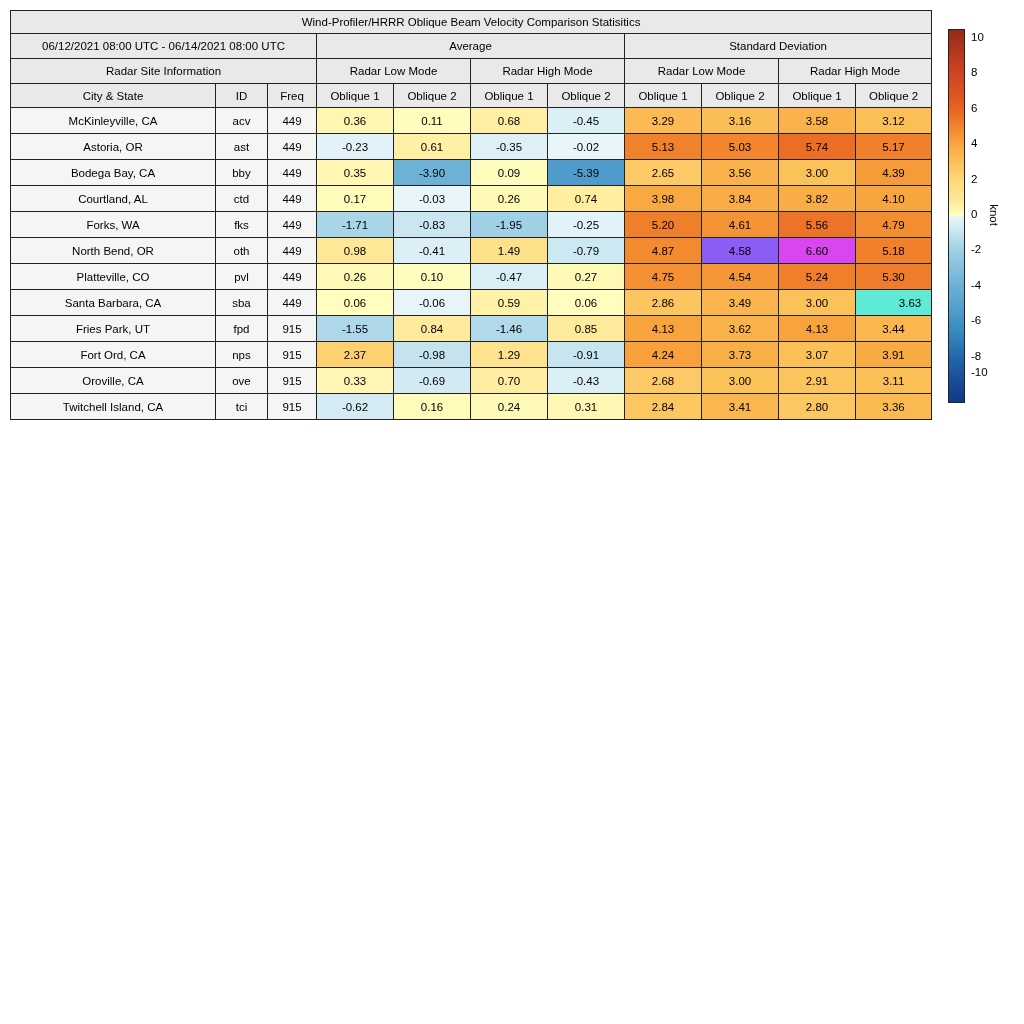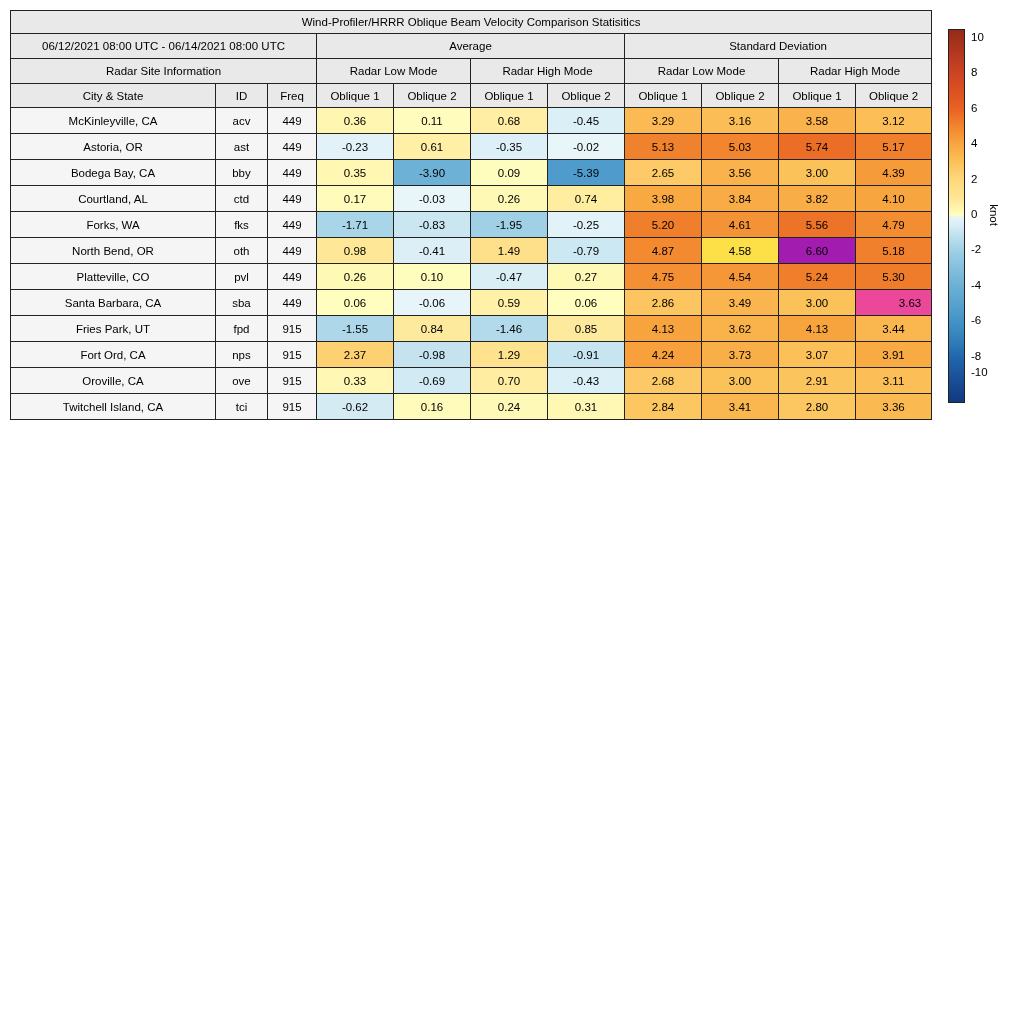--- a/index.html
+++ b/index.html
@@ -192,22 +192,22 @@
     </tr>
         <tr>
       <td class="site-cell">North Bend, OR</td>
       <td class="site-cell">oth</td>
       <td class="site-cell">449</td>
       <td class="value-cell" style="background: rgb(254, 231, 150);">0.98</td>
       <td class="value-cell" style="background: rgb(220, 239, 247);">-0.41</td>
       <td class="value-cell" style="background: rgb(254, 224, 138);">1.49</td>
       <td class="value-cell" style="background: rgb(204, 232, 242);">-0.79</td>
       <td class="value-cell" style="background: rgb(243, 138, 48);">4.87</td>
-      <td class="value-cell" style="background: #fde047;">4.58</td>
-      <td class="value-cell" style="background: #a21caf;">6.60</td>
+      <td class="value-cell" style="background: #8b5cf6;">4.58</td>
+      <td class="value-cell" style="background: #d946ef;">6.60</td>
       <td class="value-cell" style="background: rgb(240, 128, 44);">5.18</td>
     </tr>
         <tr>
       <td class="site-cell">Platteville, CO</td>
       <td class="site-cell">pvl</td>
       <td class="site-cell">449</td>
       <td class="value-cell" style="background: rgb(255, 249, 182);">0.26</td>
       <td class="value-cell" style="background: rgb(255, 253, 189);">0.10</td>
       <td class="value-cell" style="background: rgb(218, 238, 246);">-0.47</td>
       <td class="value-cell" style="background: rgb(255, 249, 182);">0.27</td>
@@ -220,21 +220,21 @@
       <td class="site-cell">Santa Barbara, CA</td>
       <td class="site-cell">sba</td>
       <td class="site-cell">449</td>
       <td class="value-cell" style="background: rgb(255, 254, 191);">0.06</td>
       <td class="value-cell" style="background: rgb(231, 245, 250);">-0.06</td>
       <td class="value-cell" style="background: rgb(255, 241, 167);">0.59</td>
       <td class="value-cell" style="background: rgb(255, 254, 191);">0.06</td>
       <td class="value-cell" style="background: rgb(252, 197, 95);">2.86</td>
       <td class="value-cell" style="background: rgb(250, 181, 78);">3.49</td>
       <td class="value-cell" style="background: rgb(252, 194, 90);">3.00</td>
-      <td class="value-cell" style="background: #ec4899; padding-left: 33px;">3.63</td>
+      <td class="value-cell" style="background: #5eead4; padding-left: 33px;">3.63</td>
     </tr>
         <tr>
       <td class="site-cell">Fries Park, UT</td>
       <td class="site-cell">fpd</td>
       <td class="site-cell">915</td>
       <td class="value-cell" style="background: rgb(174, 216, 233);">-1.55</td>
       <td class="value-cell" style="background: rgb(254, 234, 156);">0.84</td>
       <td class="value-cell" style="background: rgb(178, 218, 234);">-1.46</td>
       <td class="value-cell" style="background: rgb(254, 234, 156);">0.85</td>
       <td class="value-cell" style="background: rgb(247, 164, 63);">4.13</td>

